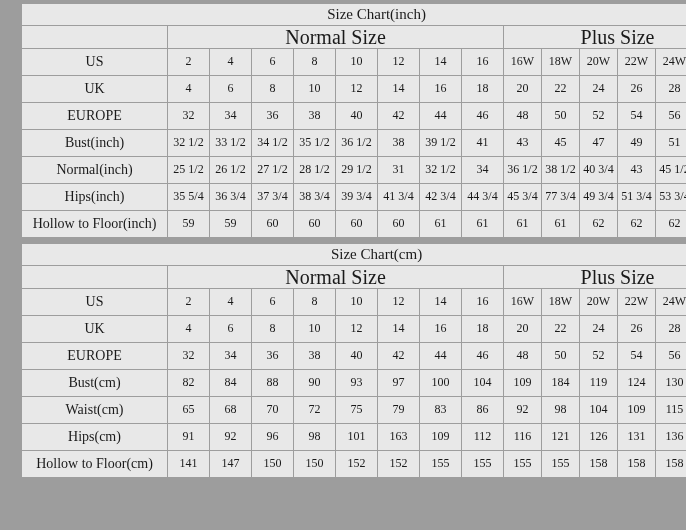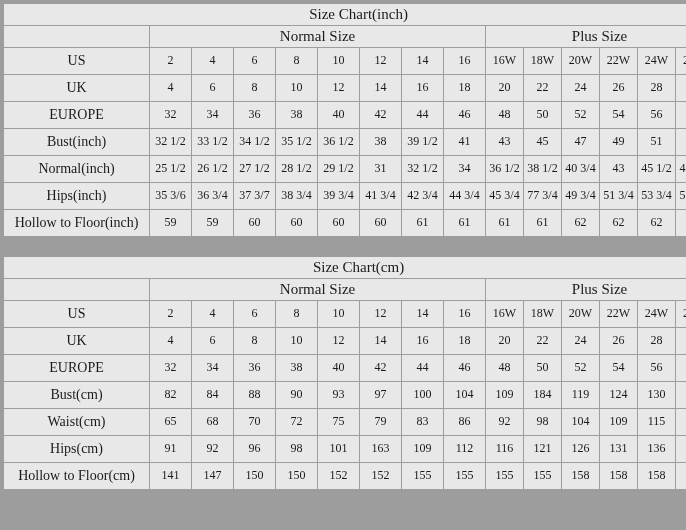--- a/index.html
+++ b/index.html
@@ -6,24 +6,24 @@
   html, body {
     margin: 0; padding: 0;
     width: 686px; height: 530px;
     background: #9d9d9d;
     font-family: "Liberation Serif", serif;
   }
   .page {
     width: 686px;
     height: 530px;
     background: #9d9d9d;
-    padding: 3px 3px;
+    padding: 3px 21px;
     display: flex;
     flex-direction: column;
-    gap: 19px;
+    gap: 5px;
     overflow: hidden;
   }
   table.chart {
     width: 680px;
     border-collapse: collapse;
     background: #e8e8e8;
     table-layout: fixed;
   }
   table.chart td, table.chart th {
     border: 1px solid #9d9d9d;
@@ -33,21 +33,21 @@
     background: #e8e8e8;
     padding: 0;
     line-height: 1.1;
   }
   .title-cell {
     font-size: 15px;
     height: 22px;
     font-family: "Liberation Serif", serif;
   }
   .group-cell {
-    font-size: 15px;
+    font-size: 20px;
     height: 22px;
   }
   .rowlabel {
     font-size: 14px;
     height: 27px;
   }
   .datacell {
     font-size: 12px;
     height: 27px;
   }
@@ -168,23 +168,23 @@
         <td class="datacell">34</td>
         <td class="datacell">36 1/2</td>
         <td class="datacell">38 1/2</td>
         <td class="datacell">40 3/4</td>
         <td class="datacell">43</td>
         <td class="datacell">45 1/2</td>
         <td class="datacell">47 1/2</td>
       </tr>
       <tr>
         <td class="rowlabel">Hips(inch)</td>
-        <td class="datacell">35 3/6</td>
+        <td class="datacell">35 5/4</td>
         <td class="datacell">36 3/4</td>
-        <td class="datacell">37 3/7</td>
+        <td class="datacell">37 3/4</td>
         <td class="datacell">38 3/4</td>
         <td class="datacell">39 3/4</td>
         <td class="datacell">41 3/4</td>
         <td class="datacell">42 3/4</td>
         <td class="datacell">44 3/4</td>
         <td class="datacell">45 3/4</td>
         <td class="datacell">77 3/4</td>
         <td class="datacell">49 3/4</td>
         <td class="datacell">51 3/4</td>
         <td class="datacell">53 3/4</td>

